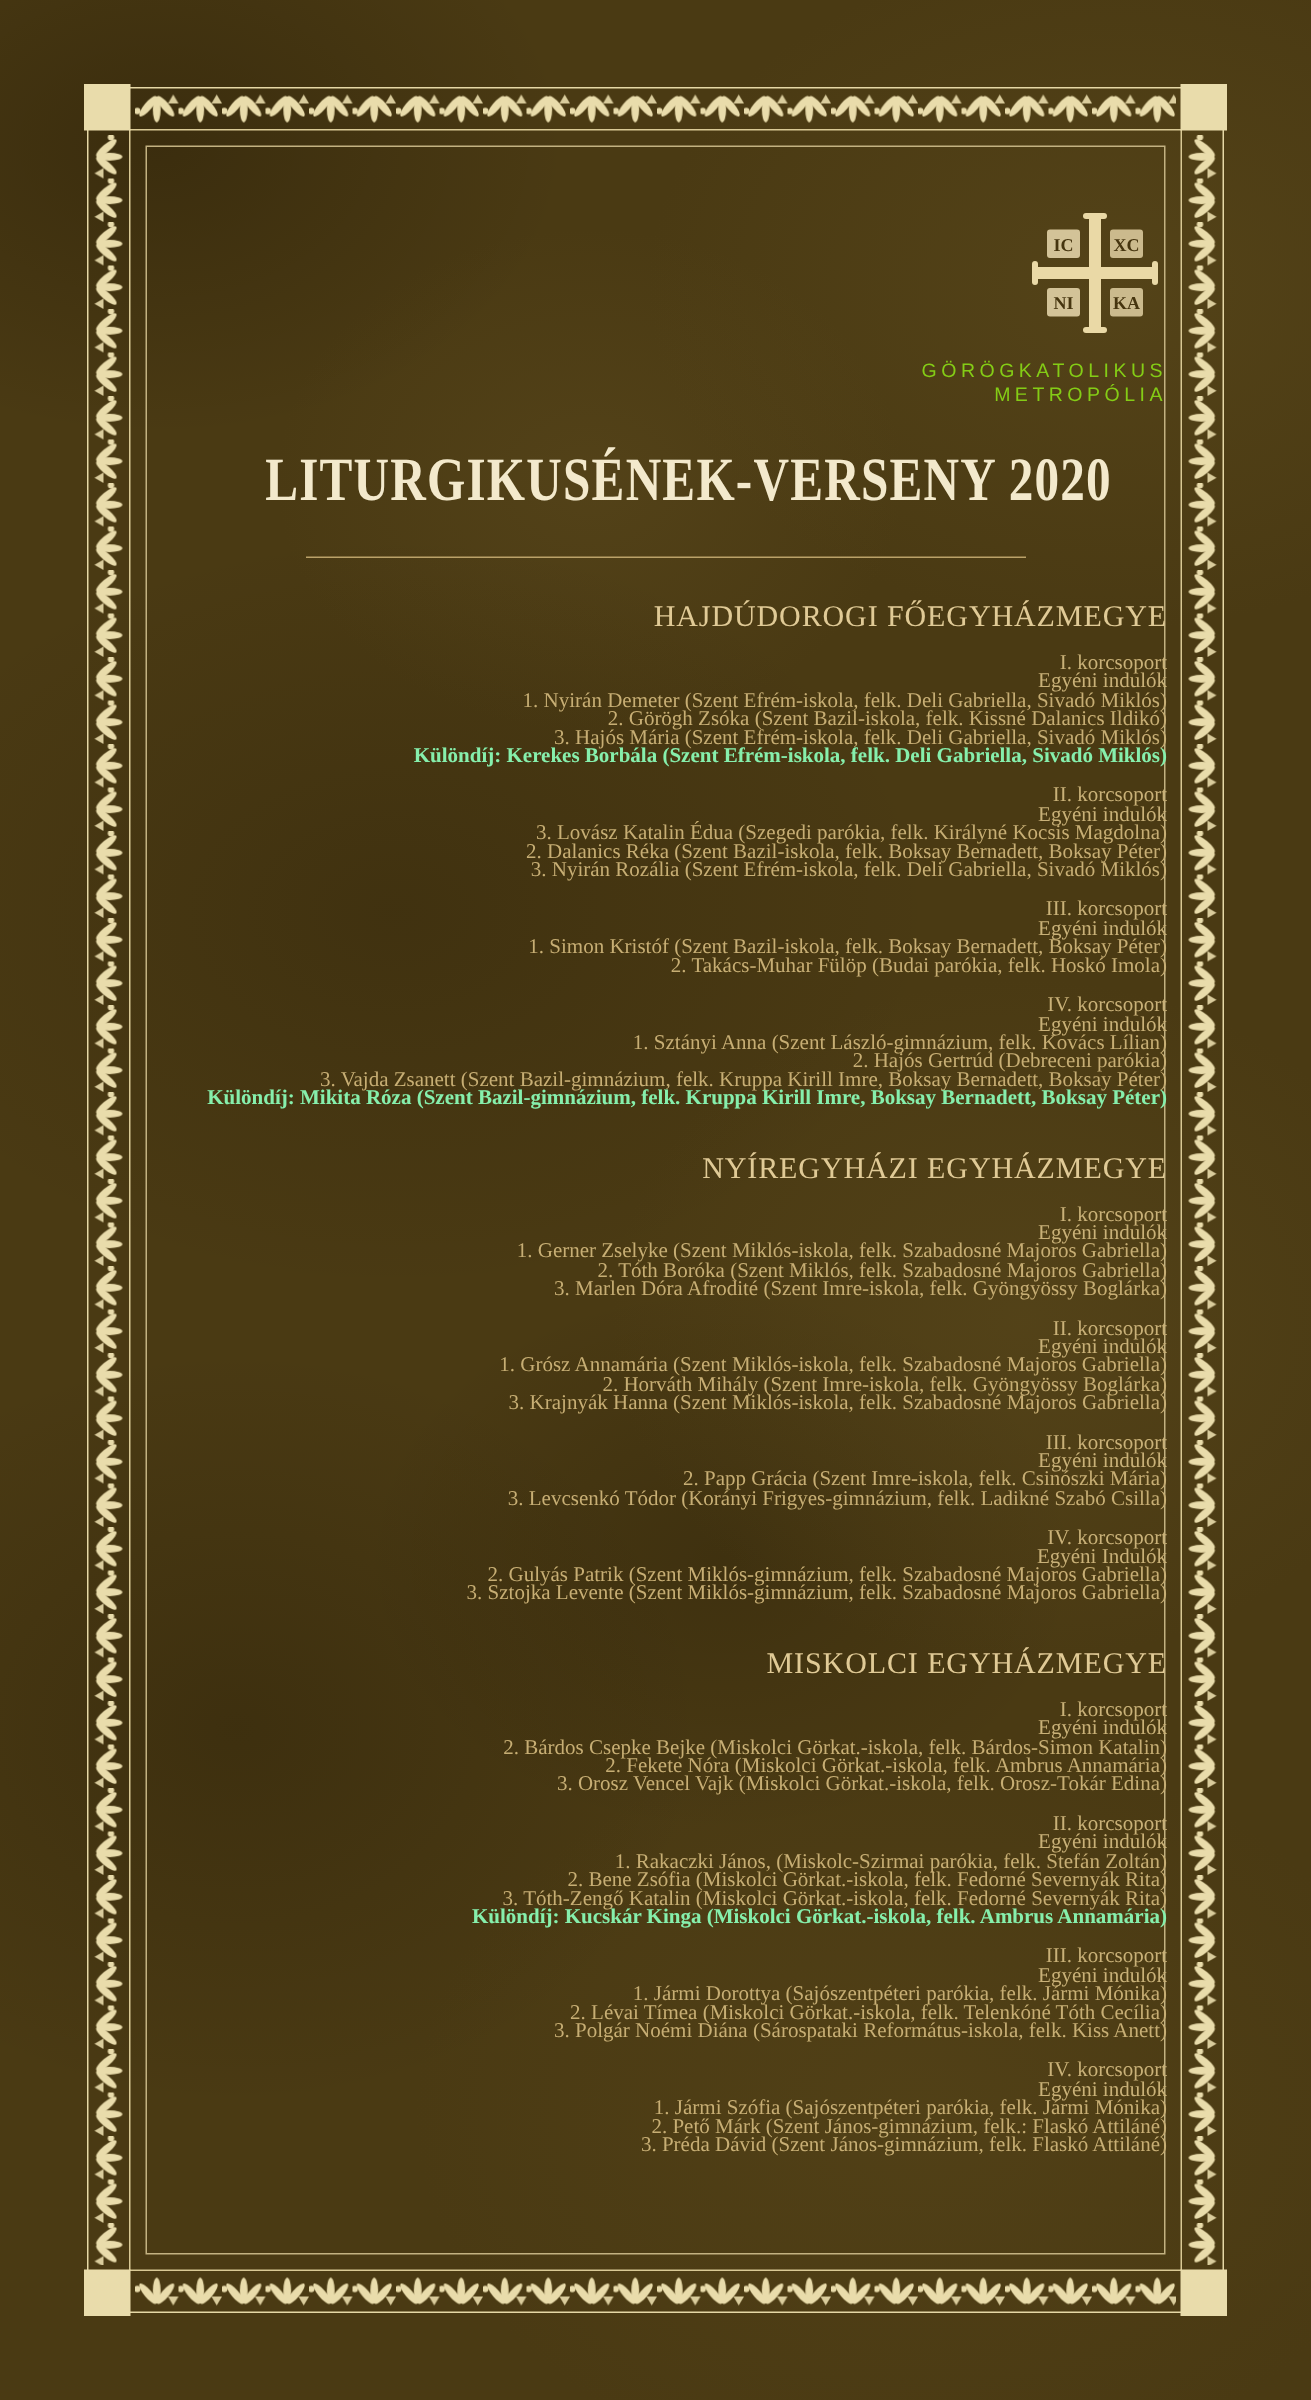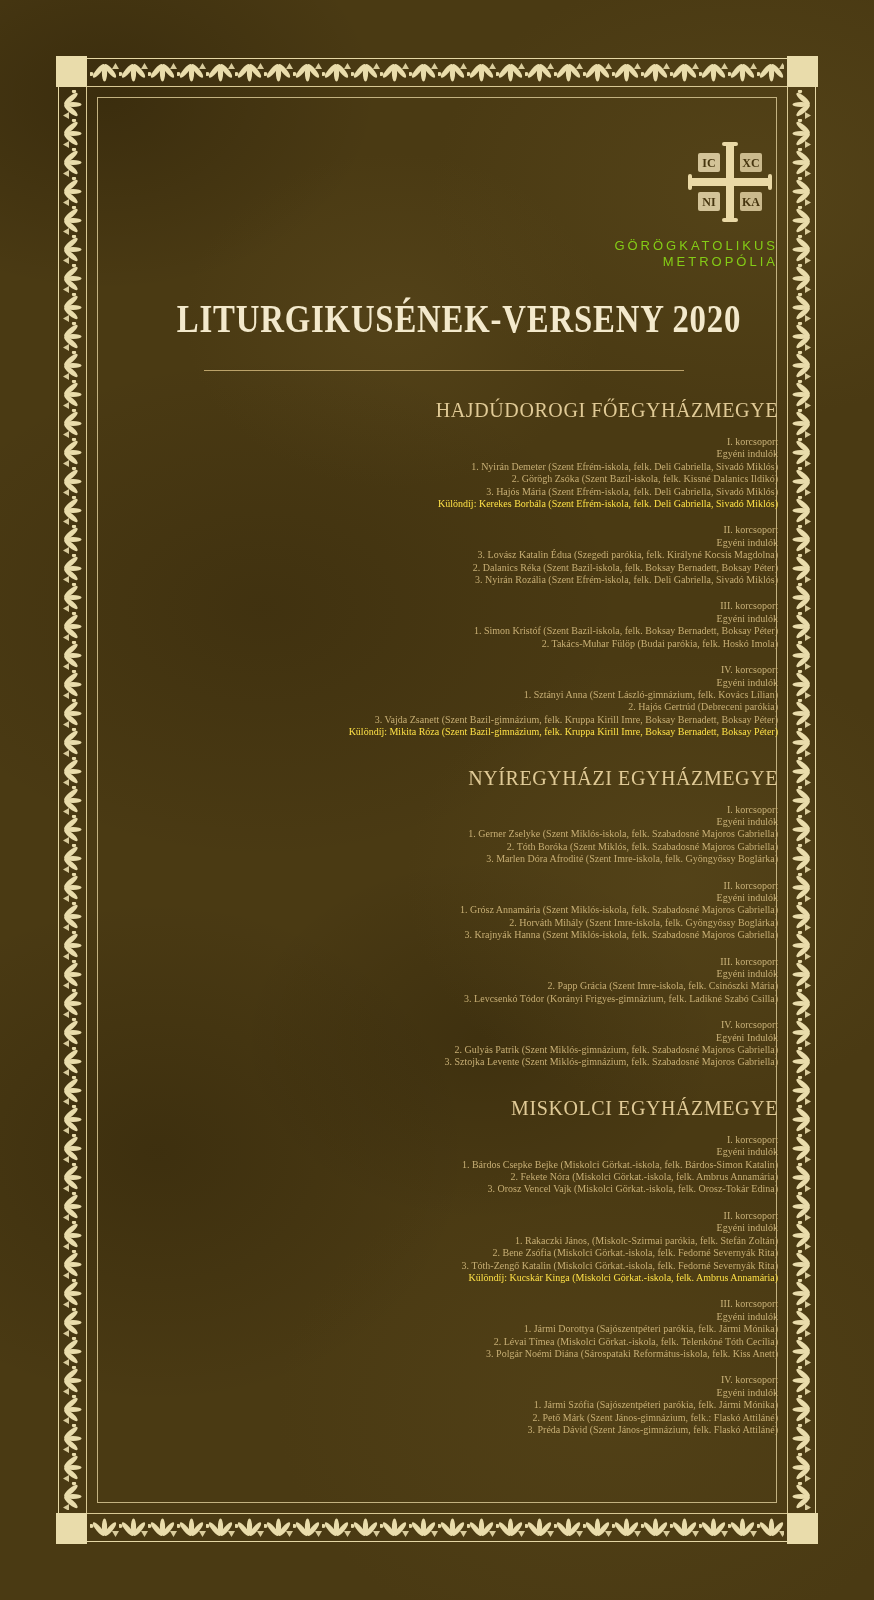--- a/index.html
+++ b/index.html
@@ -35,24 +35,24 @@
   
   .content{position:absolute;left:110px;right:96px;top:0;text-align:right;color:#c7ae74;}
   .logo-wrap{margin-top:140px;}
   .org-name{margin-top:10px;font-family:"Liberation Sans", sans-serif;font-size:13px;
     letter-spacing:3px;color:#84cc16;line-height:16px;}
   .page-title{margin:26px 0 0 0;font-size:41px;font-weight:bold;letter-spacing:1px;
     color:#f3e9cc;transform:scaleX(.8);transform-origin:center;white-space:nowrap;line-height:44px;}
   .title-divider{width:480px;height:1px;background:#bba269;margin:30px auto 0 auto;}
   .section-heading{margin:27px 0 5px 0;font-size:20px;font-weight:normal;letter-spacing:.6px;
     color:#e0ca96;line-height:24px;}
-  .group{margin-top:14px;font-size:10px;line-height:12.4px;}
+  .group{margin-top:14px;font-size:14px;line-height:12.4px;}
   .group-name,.group-sub{color:#c9b178;}
   .entry{color:#c7ae74;}
-  .entry.kulondij{font-weight:normal;color:#fde047;}
+  .entry.kulondij{font-weight:bold;color:#86efac;}
 </style>
 </head>
 <body>
 
 <div class="frame-outer"></div>
 <div class="frame-mid"></div>
 <div class="frame-inner"></div>
 
 <div class="band band-top">
   <svg preserveAspectRatio="none">
@@ -196,21 +196,21 @@
       <div class="entry">2. Gulyás Patrik (Szent Miklós-gimnázium, felk. Szabadosné Majoros Gabriella)</div>
       <div class="entry">3. Sztojka Levente (Szent Miklós-gimnázium, felk. Szabadosné Majoros Gabriella)</div>
     </div>
   </div>
 
   <div class="section">
     <h2 class="section-heading">MISKOLCI EGYHÁZMEGYE</h2>
     <div class="group">
       <div class="group-name">I. korcsoport</div>
       <div class="group-sub">Egyéni indulók</div>
-      <div class="entry">1. Bárdos Csepke Bejke (Miskolci Görkat.-iskola, felk. Bárdos-Simon Katalin)</div>
+      <div class="entry">2. Bárdos Csepke Bejke (Miskolci Görkat.-iskola, felk. Bárdos-Simon Katalin)</div>
       <div class="entry">2. Fekete Nóra (Miskolci Görkat.-iskola, felk. Ambrus Annamária)</div>
       <div class="entry">3. Orosz Vencel Vajk (Miskolci Görkat.-iskola, felk. Orosz-Tokár Edina)</div>
     </div>
     <div class="group">
       <div class="group-name">II. korcsoport</div>
       <div class="group-sub">Egyéni indulók</div>
       <div class="entry">1. Rakaczki János, (Miskolc-Szirmai parókia, felk. Stefán Zoltán)</div>
       <div class="entry">2. Bene Zsófia (Miskolci Görkat.-iskola, felk. Fedorné Severnyák Rita)</div>
       <div class="entry">3. Tóth-Zengő Katalin (Miskolci Görkat.-iskola, felk. Fedorné Severnyák Rita)</div>
       <div class="entry kulondij">Különdíj: Kucskár Kinga (Miskolci Görkat.-iskola, felk. Ambrus Annamária)</div>

